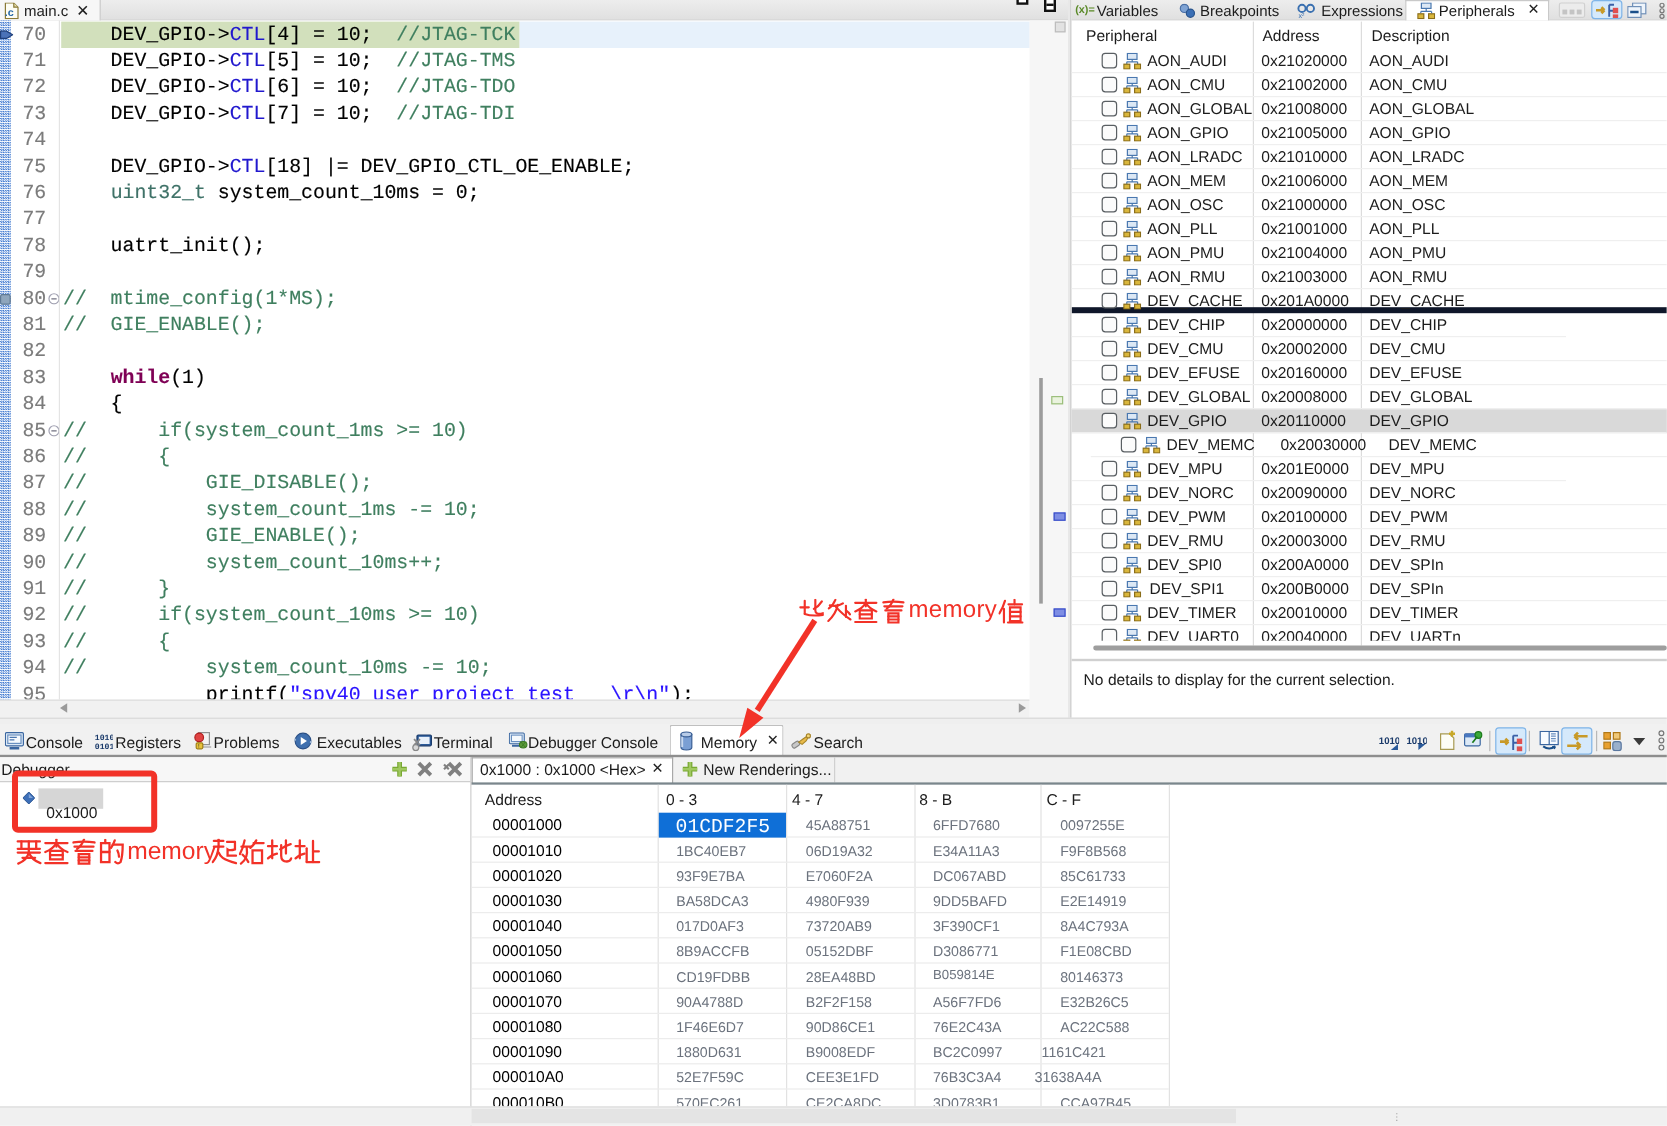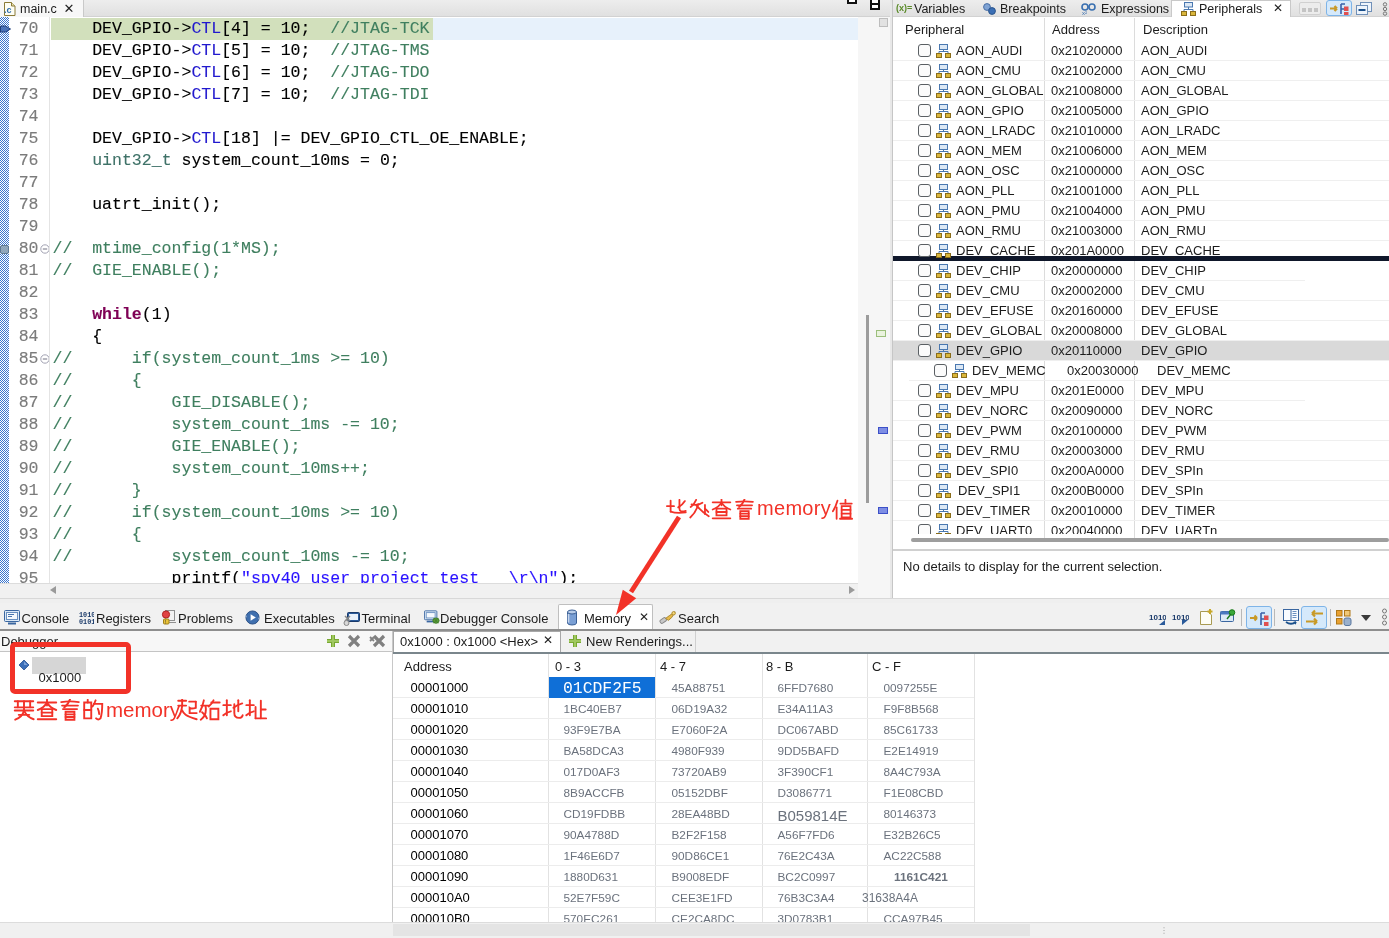--- a/index.html
+++ b/index.html
@@ -646,40 +646,40 @@
 <div class="ab" style="left:0;top:105px;width:581px;height:21px;border-bottom:1px solid #ececec;"></div>
 <div class="ab ui" style="left:17.5px;top:108px;color:#000;">00001050</div>
 <div class="ab" style="left:170.5px;top:109px;font-size:11.8px;color:#6b727d;">8B9ACCFB</div>
 <div class="ab" style="left:278.5px;top:109px;font-size:11.8px;color:#6b727d;">05152DBF</div>
 <div class="ab" style="left:384.5px;top:109px;font-size:11.8px;color:#6b727d;">D3086771</div>
 <div class="ab" style="left:490.5px;top:109px;font-size:11.8px;color:#6b727d;">F1E08CBD</div>
 <div class="ab" style="left:0;top:126px;width:581px;height:21px;border-bottom:1px solid #ececec;"></div>
 <div class="ab ui" style="left:17.5px;top:129px;color:#000;">00001060</div>
 <div class="ab" style="left:170.5px;top:130px;font-size:11.8px;color:#6b727d;">CD19FDBB</div>
 <div class="ab" style="left:278.5px;top:130px;font-size:11.8px;color:#6b727d;">28EA48BD</div>
-<div class="ab" style="left:384.5px;top:130px;font-size:15px;color:#6b727d;text-align:right;">B059814E</div>
+<div class="ab" style="left:384.5px;top:130px;font-size:11px;color:#6b727d;text-align:right;">B059814E</div>
 <div class="ab" style="left:490.5px;top:130px;font-size:11.8px;color:#6b727d;">80146373</div>
 <div class="ab" style="left:0;top:147px;width:581px;height:21px;border-bottom:1px solid #ececec;"></div>
 <div class="ab ui" style="left:17.5px;top:150px;color:#000;">00001070</div>
 <div class="ab" style="left:170.5px;top:151px;font-size:11.8px;color:#6b727d;">90A4788D</div>
 <div class="ab" style="left:278.5px;top:151px;font-size:11.8px;color:#6b727d;">B2F2F158</div>
 <div class="ab" style="left:384.5px;top:151px;font-size:11.8px;color:#6b727d;">A56F7FD6</div>
 <div class="ab" style="left:490.5px;top:151px;font-size:11.8px;color:#6b727d;">E32B26C5</div>
 <div class="ab" style="left:0;top:168px;width:581px;height:21px;border-bottom:1px solid #ececec;"></div>
 <div class="ab ui" style="left:17.5px;top:171px;color:#000;">00001080</div>
 <div class="ab" style="left:170.5px;top:172px;font-size:11.8px;color:#6b727d;">1F46E6D7</div>
 <div class="ab" style="left:278.5px;top:172px;font-size:11.8px;color:#6b727d;">90D86CE1</div>
 <div class="ab" style="left:384.5px;top:172px;font-size:11.8px;color:#6b727d;">76E2C43A</div>
 <div class="ab" style="left:490.5px;top:172px;font-size:11.8px;color:#6b727d;">AC22C588</div>
 <div class="ab" style="left:0;top:189px;width:581px;height:21px;border-bottom:1px solid #ececec;"></div>
 <div class="ab ui" style="left:17.5px;top:192px;color:#000;">00001090</div>
 <div class="ab" style="left:170.5px;top:193px;font-size:11.8px;color:#6b727d;">1880D631</div>
 <div class="ab" style="left:278.5px;top:193px;font-size:11.8px;color:#6b727d;">B9008EDF</div>
 <div class="ab" style="left:384.5px;top:193px;font-size:11.8px;color:#6b727d;">BC2C0997</div>
-<div class="ab" style="left:501px;top:193px;font-size:11.8px;color:#6b727d;font-weight:bold;">1161C421</div>
+<div class="ab" style="left:475px;top:193px;font-size:11.8px;color:#6b727d;">1161C421</div>
 <div class="ab" style="left:0;top:210px;width:581px;height:21px;border-bottom:1px solid #ececec;"></div>
 <div class="ab ui" style="left:17.5px;top:213px;color:#000;">000010A0</div>
 <div class="ab" style="left:170.5px;top:214px;font-size:11.8px;color:#6b727d;">52E7F59C</div>
 <div class="ab" style="left:278.5px;top:214px;font-size:11.8px;color:#6b727d;">CEE3E1FD</div>
 <div class="ab" style="left:384.5px;top:214px;font-size:11.8px;color:#6b727d;">76B3C3A4</div>
 <div class="ab" style="left:469px;top:214px;font-size:12px;color:#6b727d;">31638A4A</div>
 <div class="ab" style="left:0;top:231px;width:581px;height:21px;border-bottom:1px solid #ececec;"></div>
 <div class="ab ui" style="left:17.5px;top:234px;color:#000;">000010B0</div>
 <div class="ab" style="left:170.5px;top:235px;font-size:11.8px;color:#6b727d;">570EC261</div>
 <div class="ab" style="left:278.5px;top:235px;font-size:11.8px;color:#6b727d;">CE2CA8DC</div>

